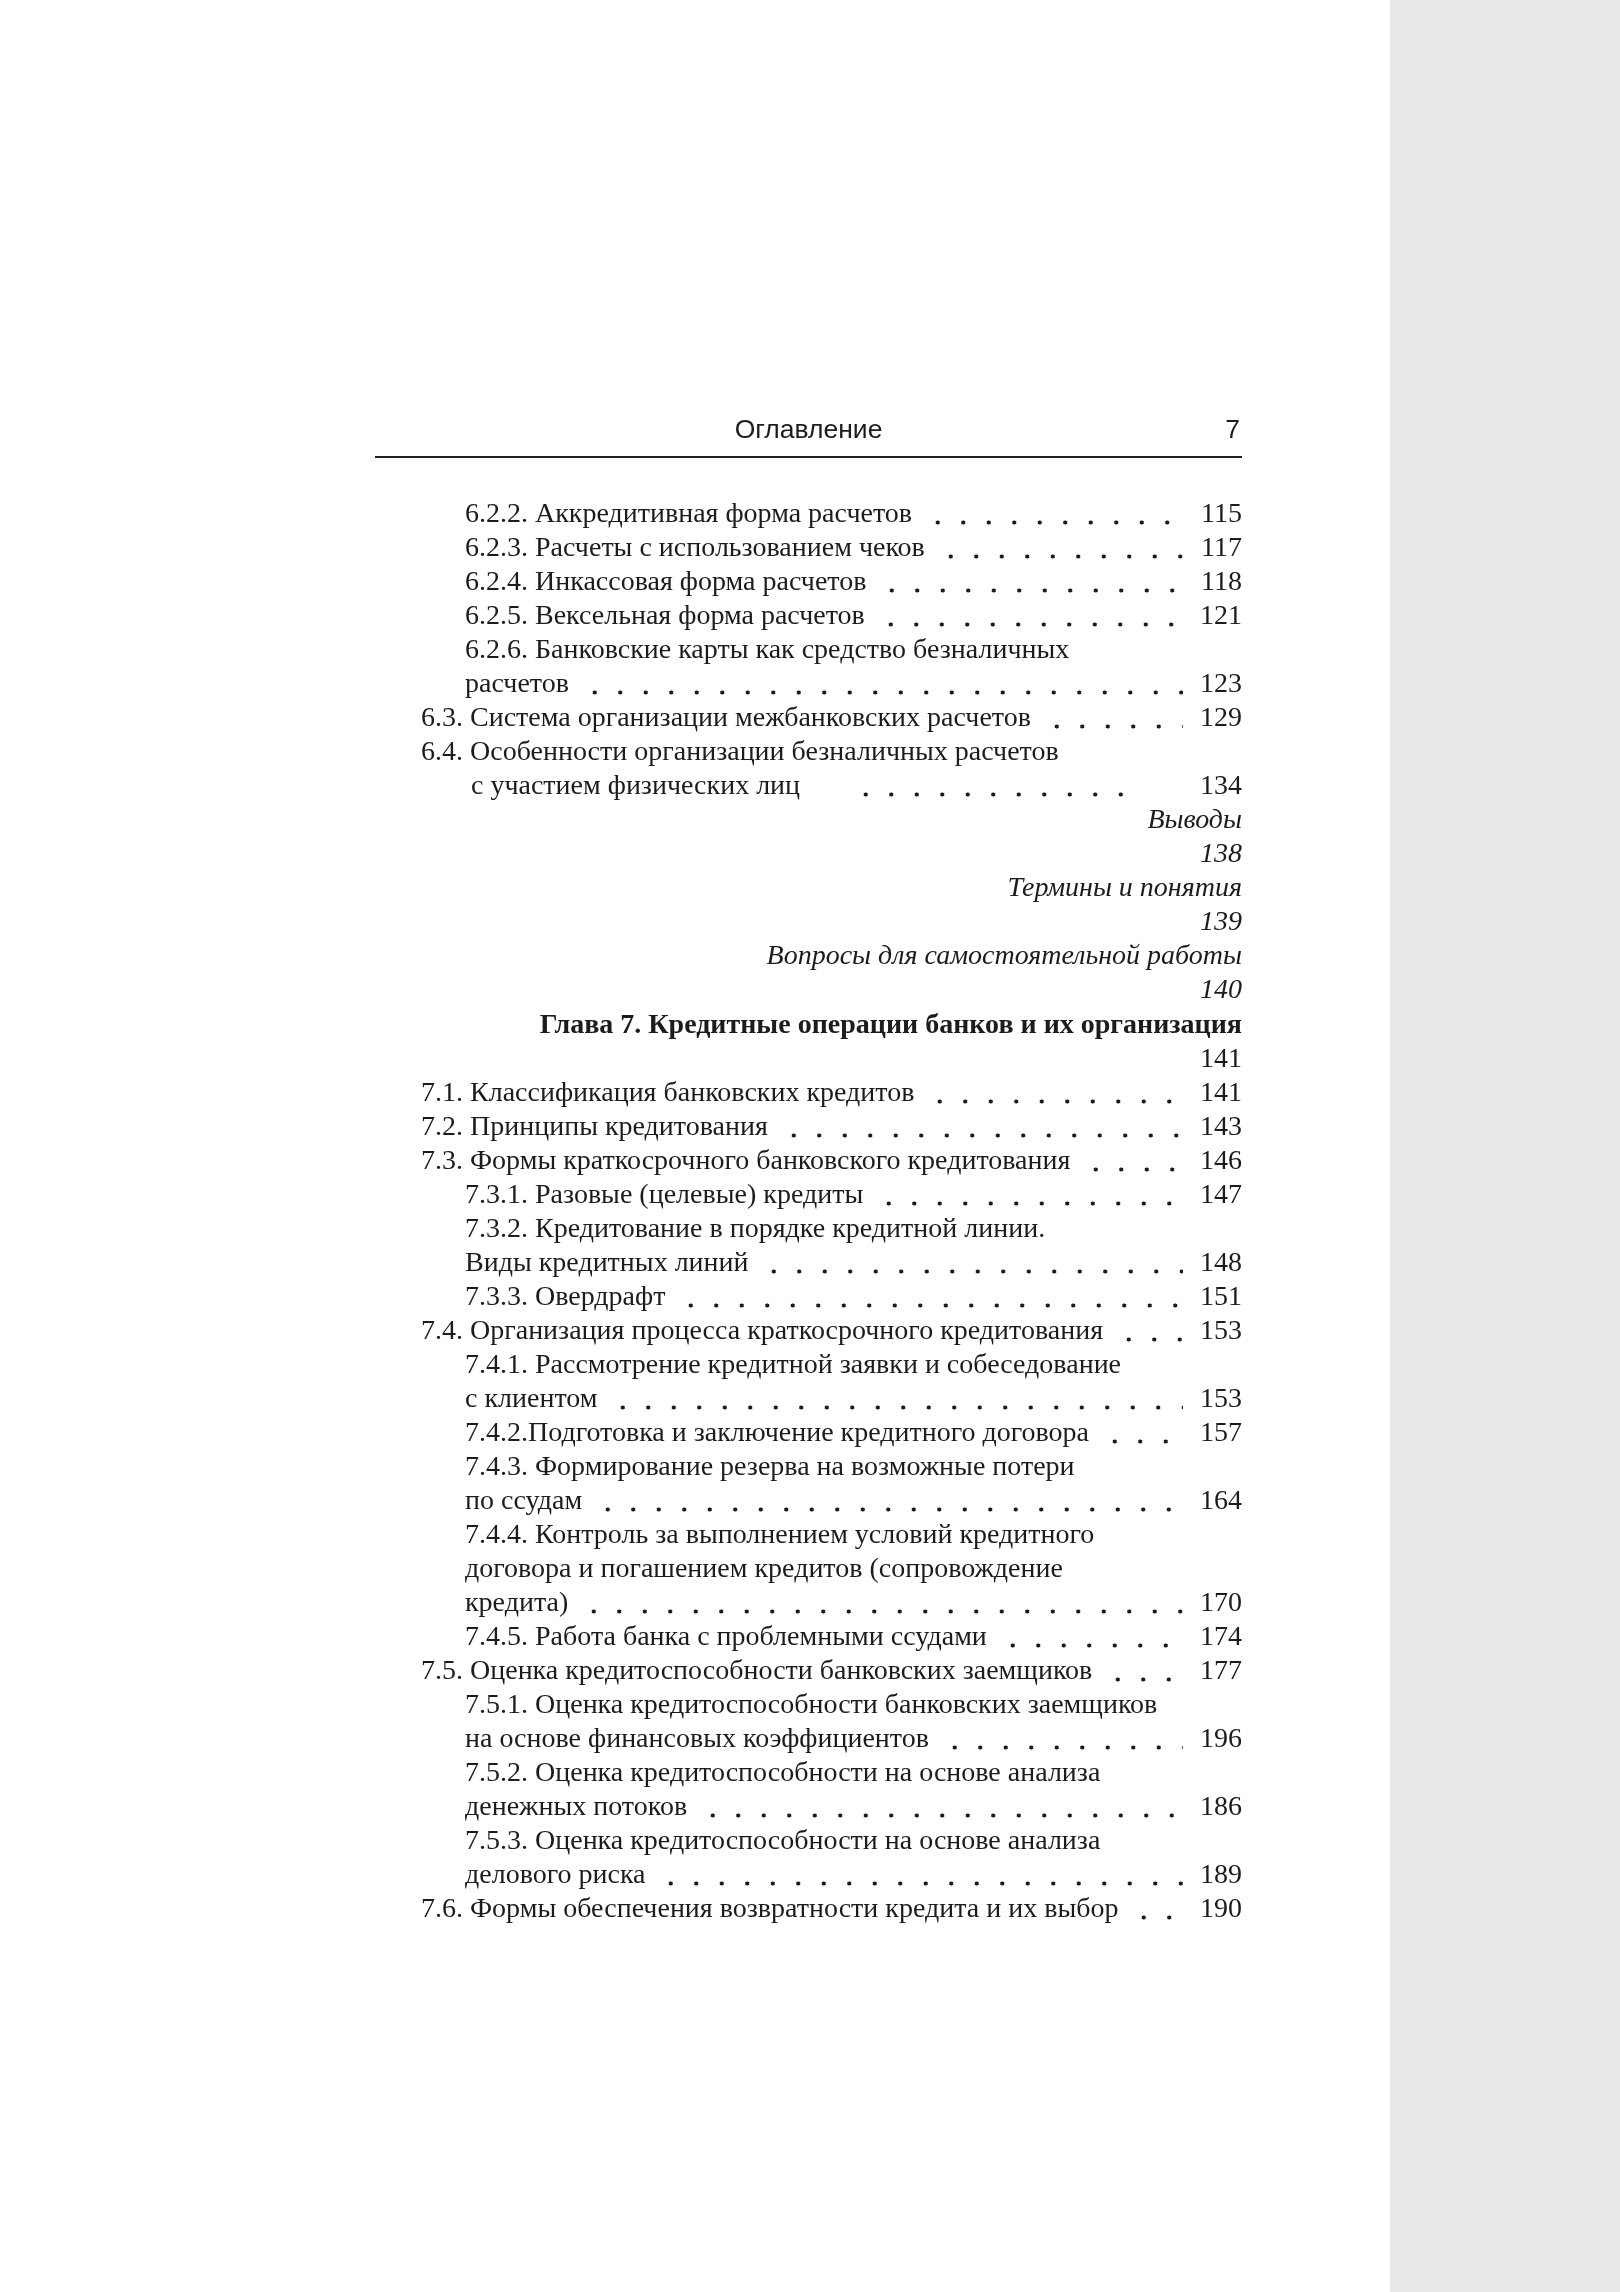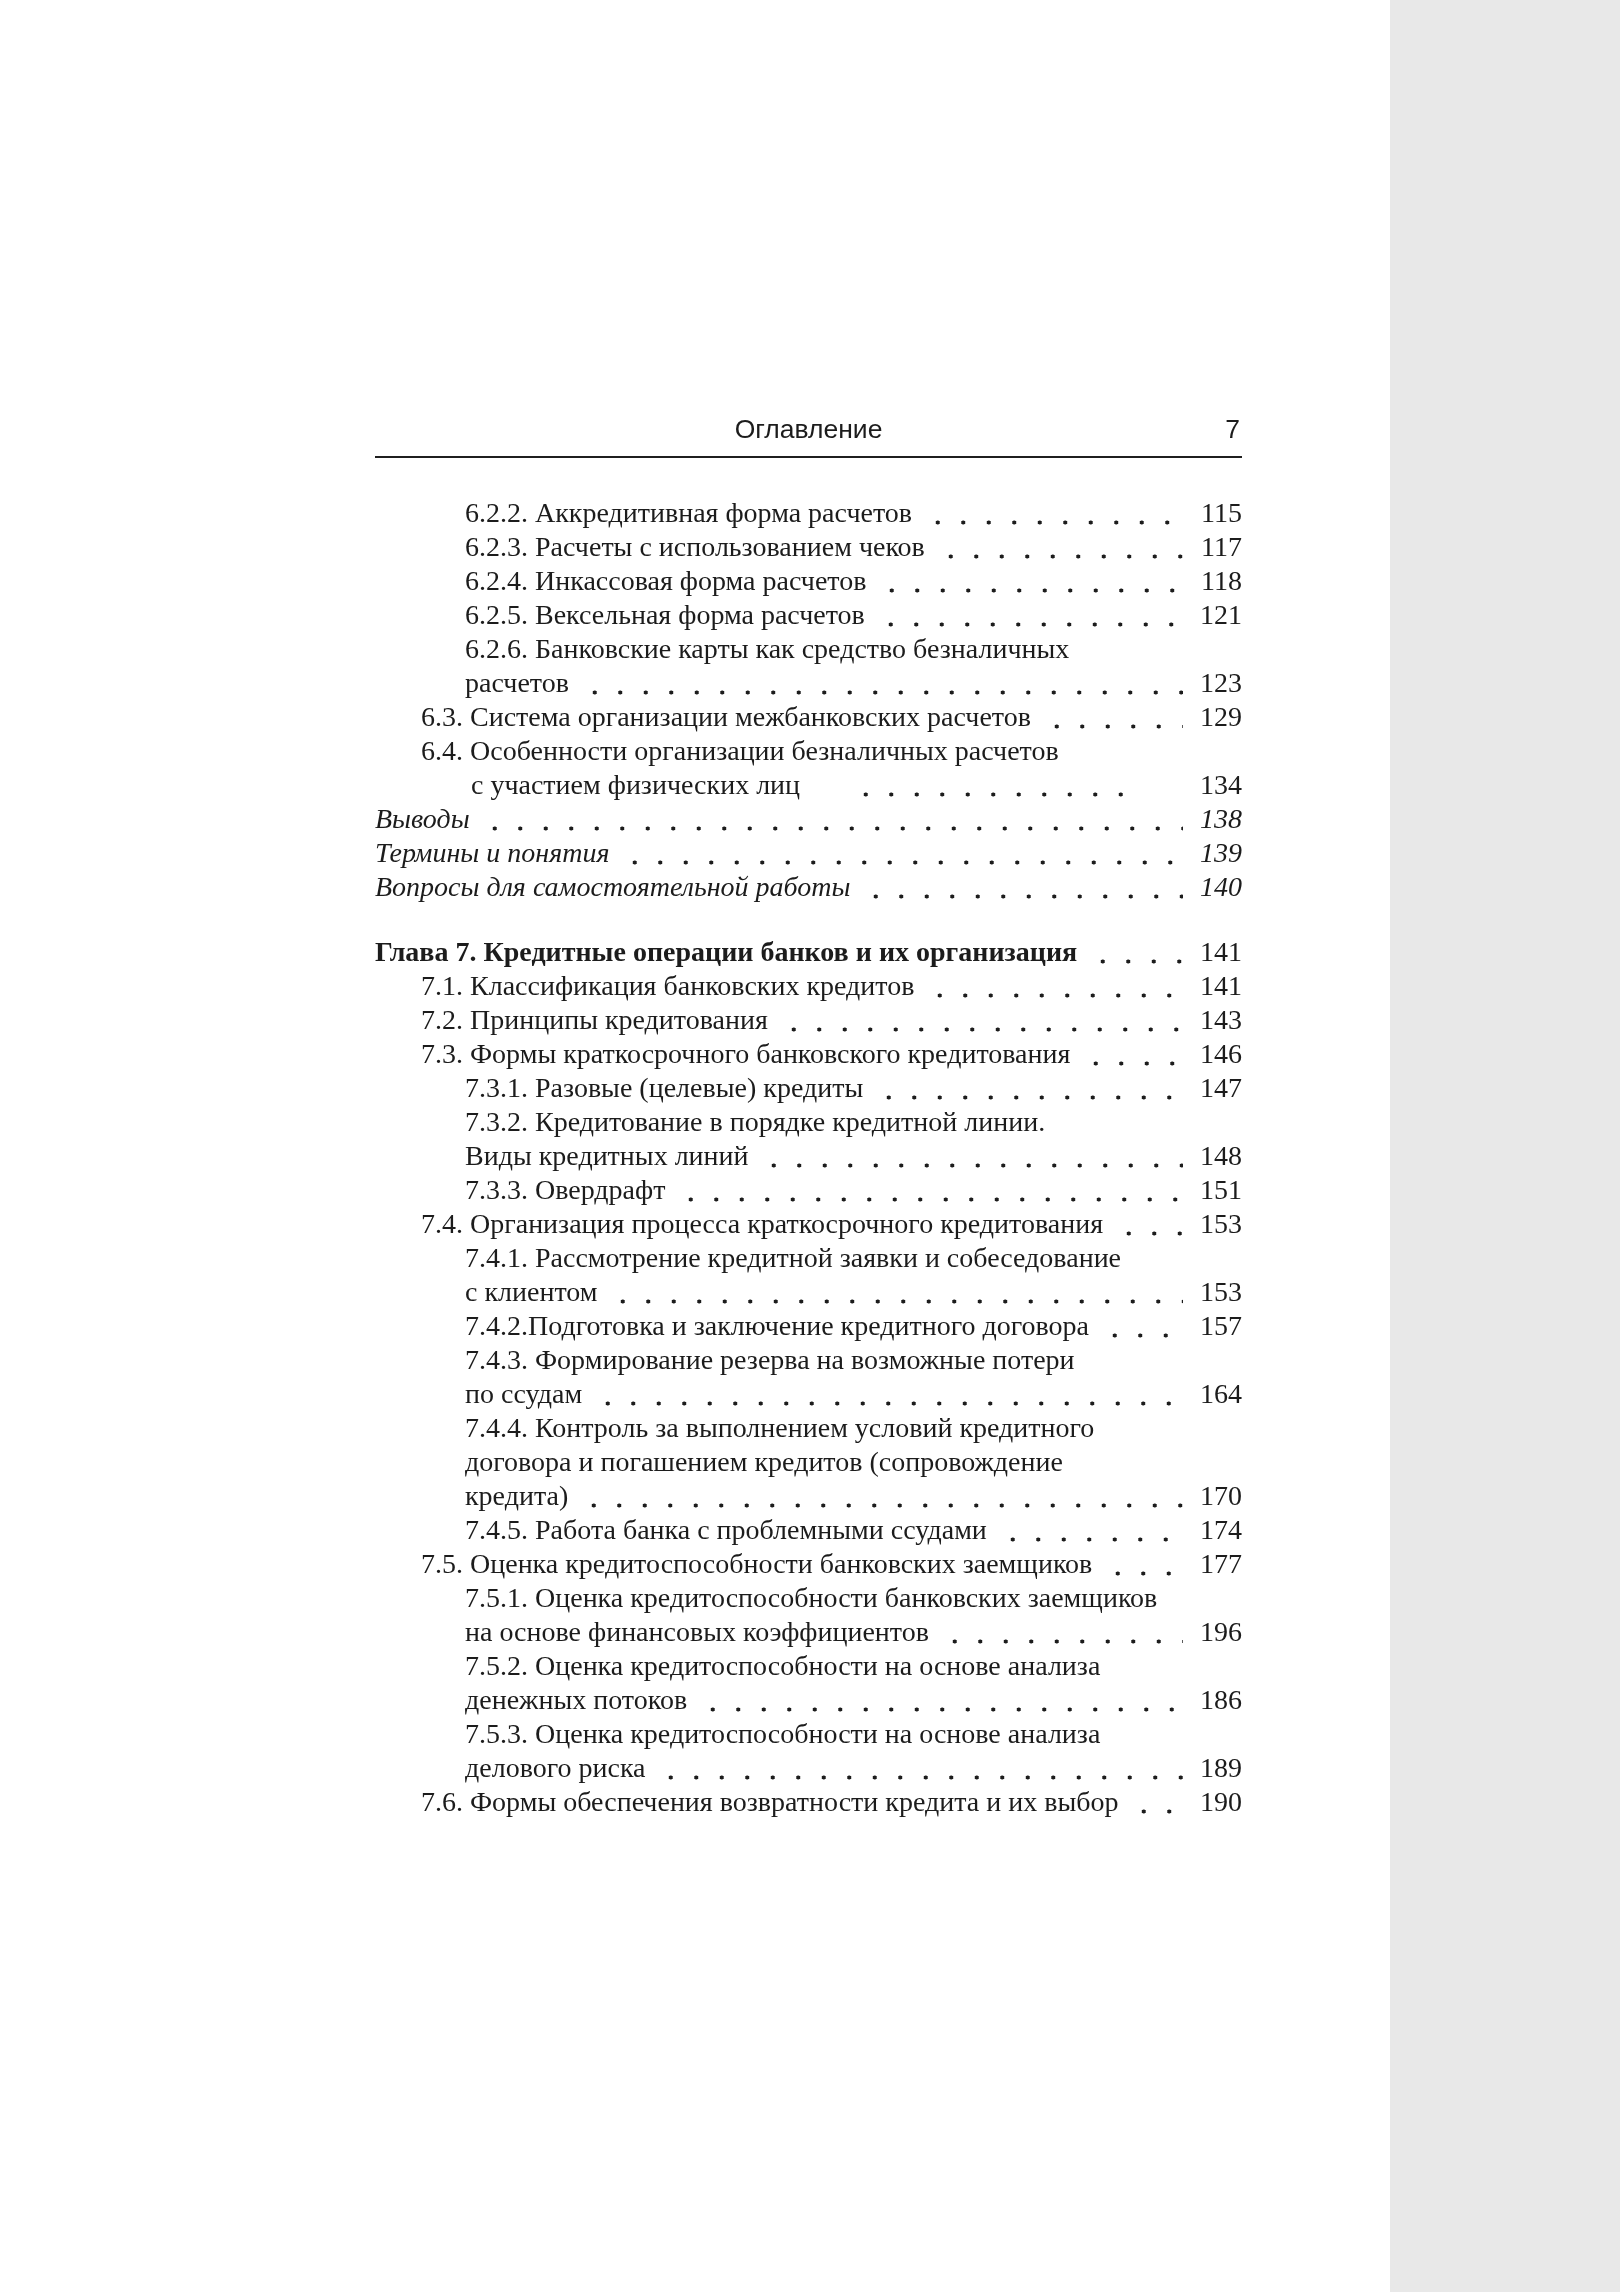--- a/index.html
+++ b/index.html
@@ -39,26 +39,26 @@
     top: 496px;
     width: 867px;
     font-family: "Liberation Serif", serif;
     font-size: 28px;
     line-height: 34px;
   }
   .toc-row {
     display: flex;
     align-items: flex-end;
   }
-  .toc-row.ind-l0  { padding-left: 0; }
+  .toc-row.ind-l0  { padding-left: 0; flex-direction: column; }
   .toc-row.ind-l1  { padding-left: 46px; }
   .toc-row.ind-l2  { padding-left: 90px; }
   .toc-row.ind-l1c { padding-left: 96px; gap: 40px; }
   .toc-row.st-italic  { font-style: italic; }
-  .toc-row.st-chapter { margin-top: 31px; }
+  .toc-row.st-chapter { margin-top: 1px; }
   .toc-row.st-chapter .entry-text { font-weight: bold; }
   .entry-text {
     white-space: nowrap;
     flex: 0 0 auto;
   }
   .dot-leader {
     flex: 1 1 auto;
     min-width: 0;
     align-self: stretch;
     margin: 0 9.8px 0 12.7px;

